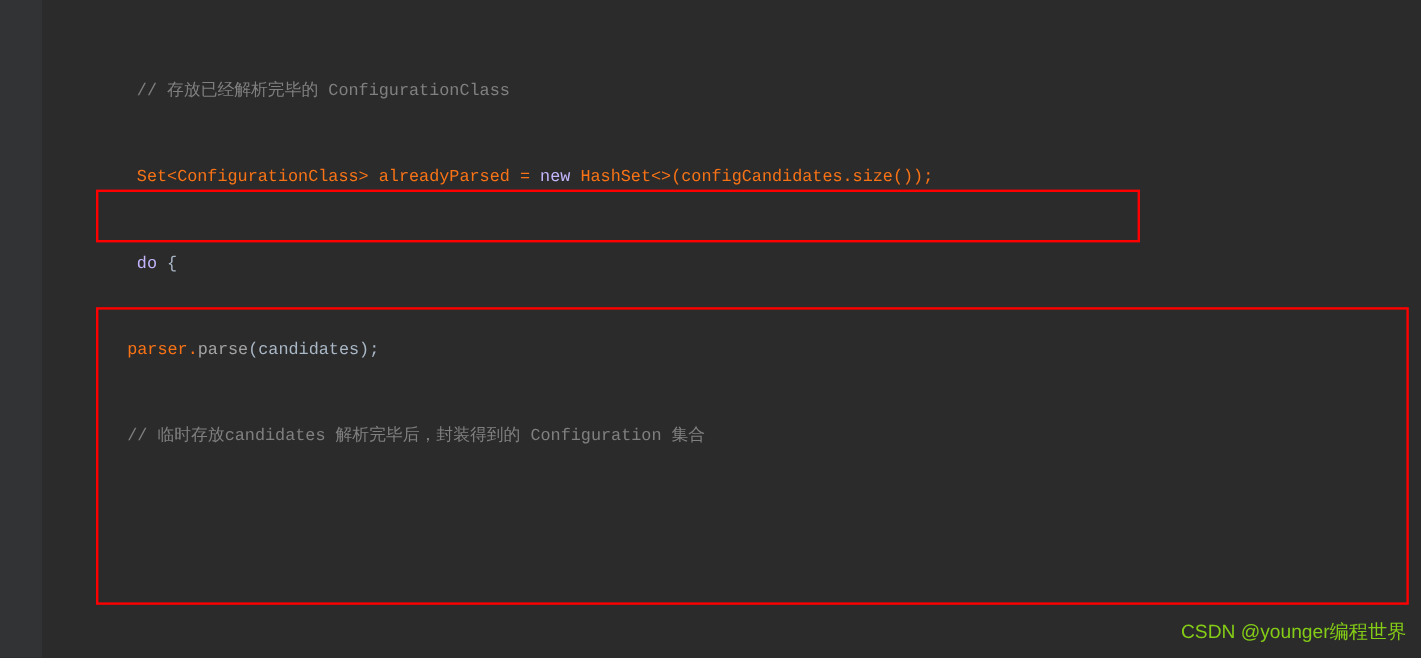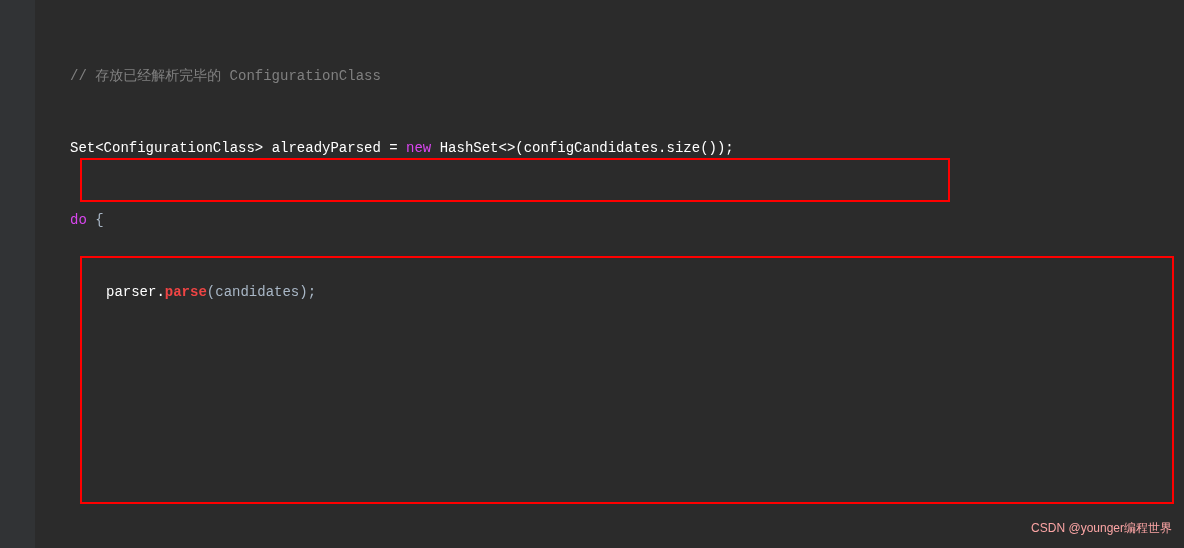--- a/index.html
+++ b/index.html
@@ -32,27 +32,27 @@
     }
     .code-area {
       padding-left: 70px;
       padding-top: 16px;
       white-space: pre;
     }
     .line {
       min-height: 24px;
       position: relative;
     }
-    .indent1 { padding-left: 0px; }
+    .indent1 { padding-left: 0px; margin-left: 44px; }
     .indent2 { padding-left: 36px; }
     
     .comment { color: #808080; }
-    .keyword { color: #d946ef; }
-    .type { color: #ffffff; }
-    .method { color: #ef4444; font-weight: bold; }
+    .keyword { color: #c4b5fd; }
+    .type { color: #f97316; }
+    .method { color: #a3a3a3; }
     .punct { color: #a9b7c6; }
     
     .highlight-box-1 {
       position: absolute;
       border: 2px solid #ff0000;
       left: 80px;
       top: 158px;
       width: 870px;
       height: 44px;
       pointer-events: none;
@@ -63,36 +63,37 @@
       left: 80px;
       top: 256px;
       width: 1094px;
       height: 248px;
       pointer-events: none;
     }
     .watermark {
       position: absolute;
       bottom: 8px;
       right: 12px;
-      color: #fca5a5;
-      font-size: 12px;
+      color: #84cc16;
+      font-size: 16px;
       font-family: sans-serif;
     }
   </style>
 </head>
 <body>
 
 <div class="gutter"></div>
 
 <div class="editor">
   <div class="code-area">
     <div class="line indent1"><span class="comment">// 存放已经解析完毕的 ConfigurationClass</span></div>
     <div class="line indent1"><span class="type">Set&lt;ConfigurationClass&gt; alreadyParsed = </span><span class="keyword">new</span><span class="type"> HashSet&lt;&gt;(configCandidates.size());</span></div>
     <div class="line indent1"><span class="keyword">do</span><span class="punct"> {</span></div>
     <div class="line indent2"><span class="type">parser.</span><span class="method">parse</span><span class="punct">(candidates);</span></div>
+    <div class="line indent2"><span class="comment">// 临时存放candidates 解析完毕后，封装得到的 Configuration 集合</span></div>
     
     
     
     
     
     
     
     
     
     

